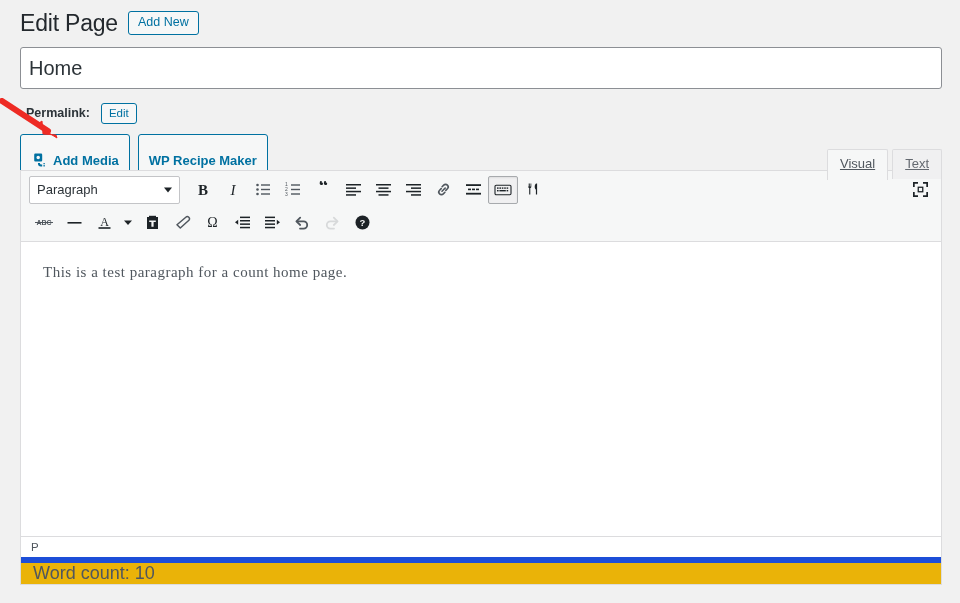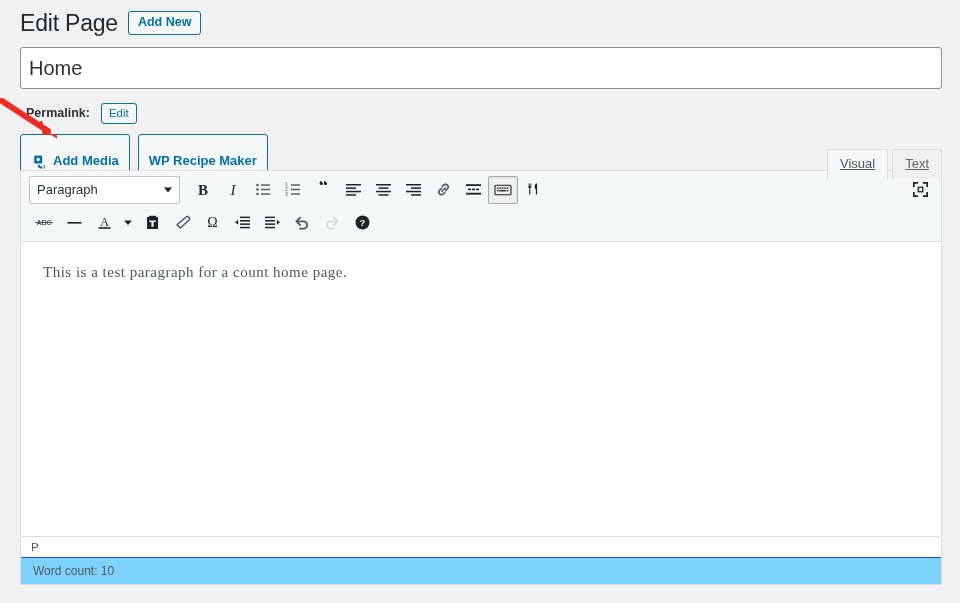--- a/index.html
+++ b/index.html
@@ -28,21 +28,21 @@
   .page-title {
     font-size: 23px;
     font-weight: 400;
     color: #23282d;
     line-height: 29px;
     letter-spacing: -0.2px;
   }
   .add-new-btn {
     display: inline-block;
     font-size: 12.5px;
-    font-weight: bold;
+    font-weight: normal;
     color: #0071a1;
     background: #f6f7f7;
     border: 1px solid #0071a1;
     border-radius: 3px;
     padding: 3px 9px 4px;
     line-height: 15px;
     cursor: pointer;
   }
 
   
@@ -104,21 +104,21 @@
     position: relative;
     padding: 14px 0 0 20px;
     display: flex;
     align-items: center;
     gap: 8px;
     height: 44px;
     box-sizing: border-box;
   }
   .media-btn {
     display: inline-flex;
-    align-items: flex-end;
+    align-items: flex-start;
     gap: 6px;
     font-size: 13px;
     font-weight: bold;
     color: #0071a1;
     background: #f6f7f7;
     border: 1px solid #0071a1;
     border-radius: 3px;
     padding: 17px 10px 5px;
     line-height: 18px;
     cursor: pointer;
@@ -246,26 +246,26 @@
   .path-bar {
     border-top: 1px solid #dcdcde;
     background: #fff;
     font-size: 11.5px;
     color: #50575e;
     padding: 4px 10px 5px;
     height: 21px;
     box-sizing: border-box;
   }
   .status-bar {
-    border-top: 1px solid #1d4ed8;
-    background: #7dd3fc;
+    border-top: 6px solid #1d4ed8;
+    background: #eab308;
     display: flex;
     justify-content: space-between;
     align-items: center;
-    font-size: 12px;
+    font-size: 18px;
     color: #50575e;
     padding: 5px 12px 6px;
     height: 27px;
     box-sizing: border-box;
   }
 
   
   .annot-arrow {
     position: absolute;
     left: 0px;

